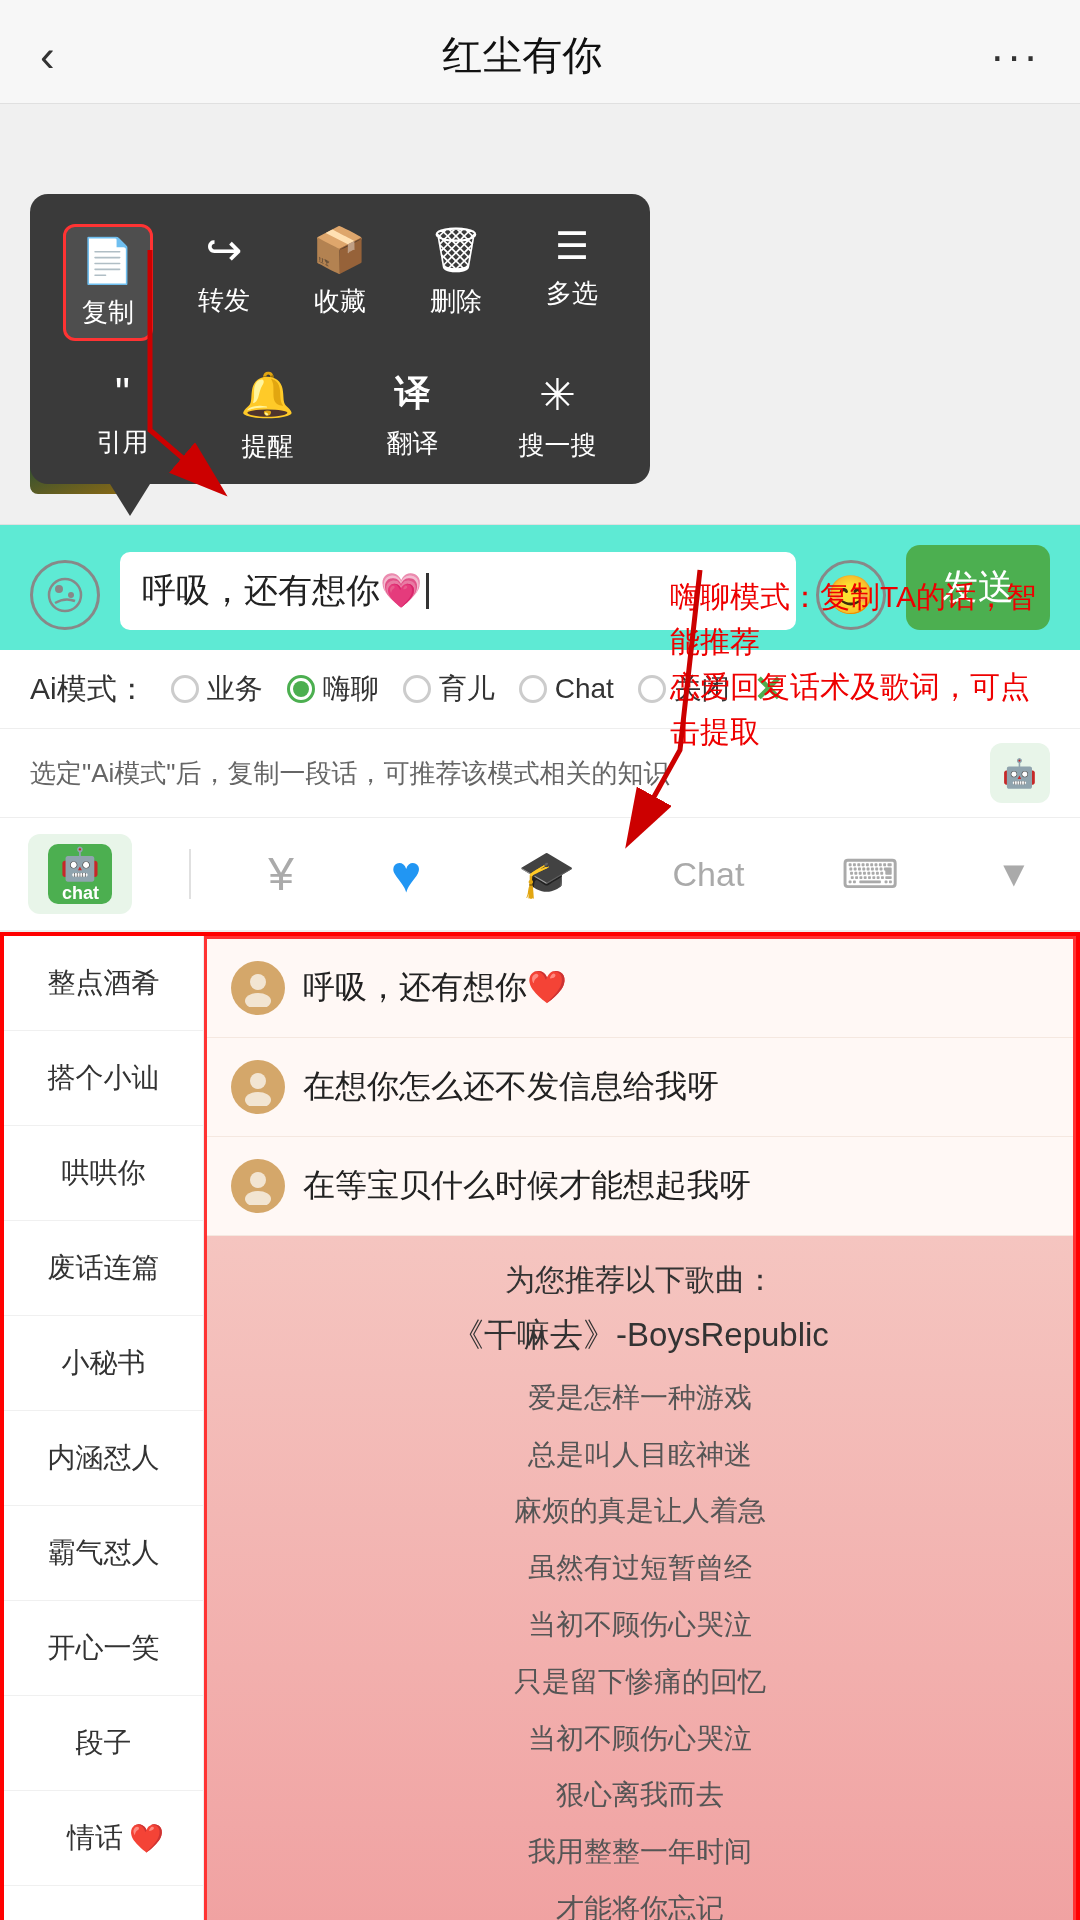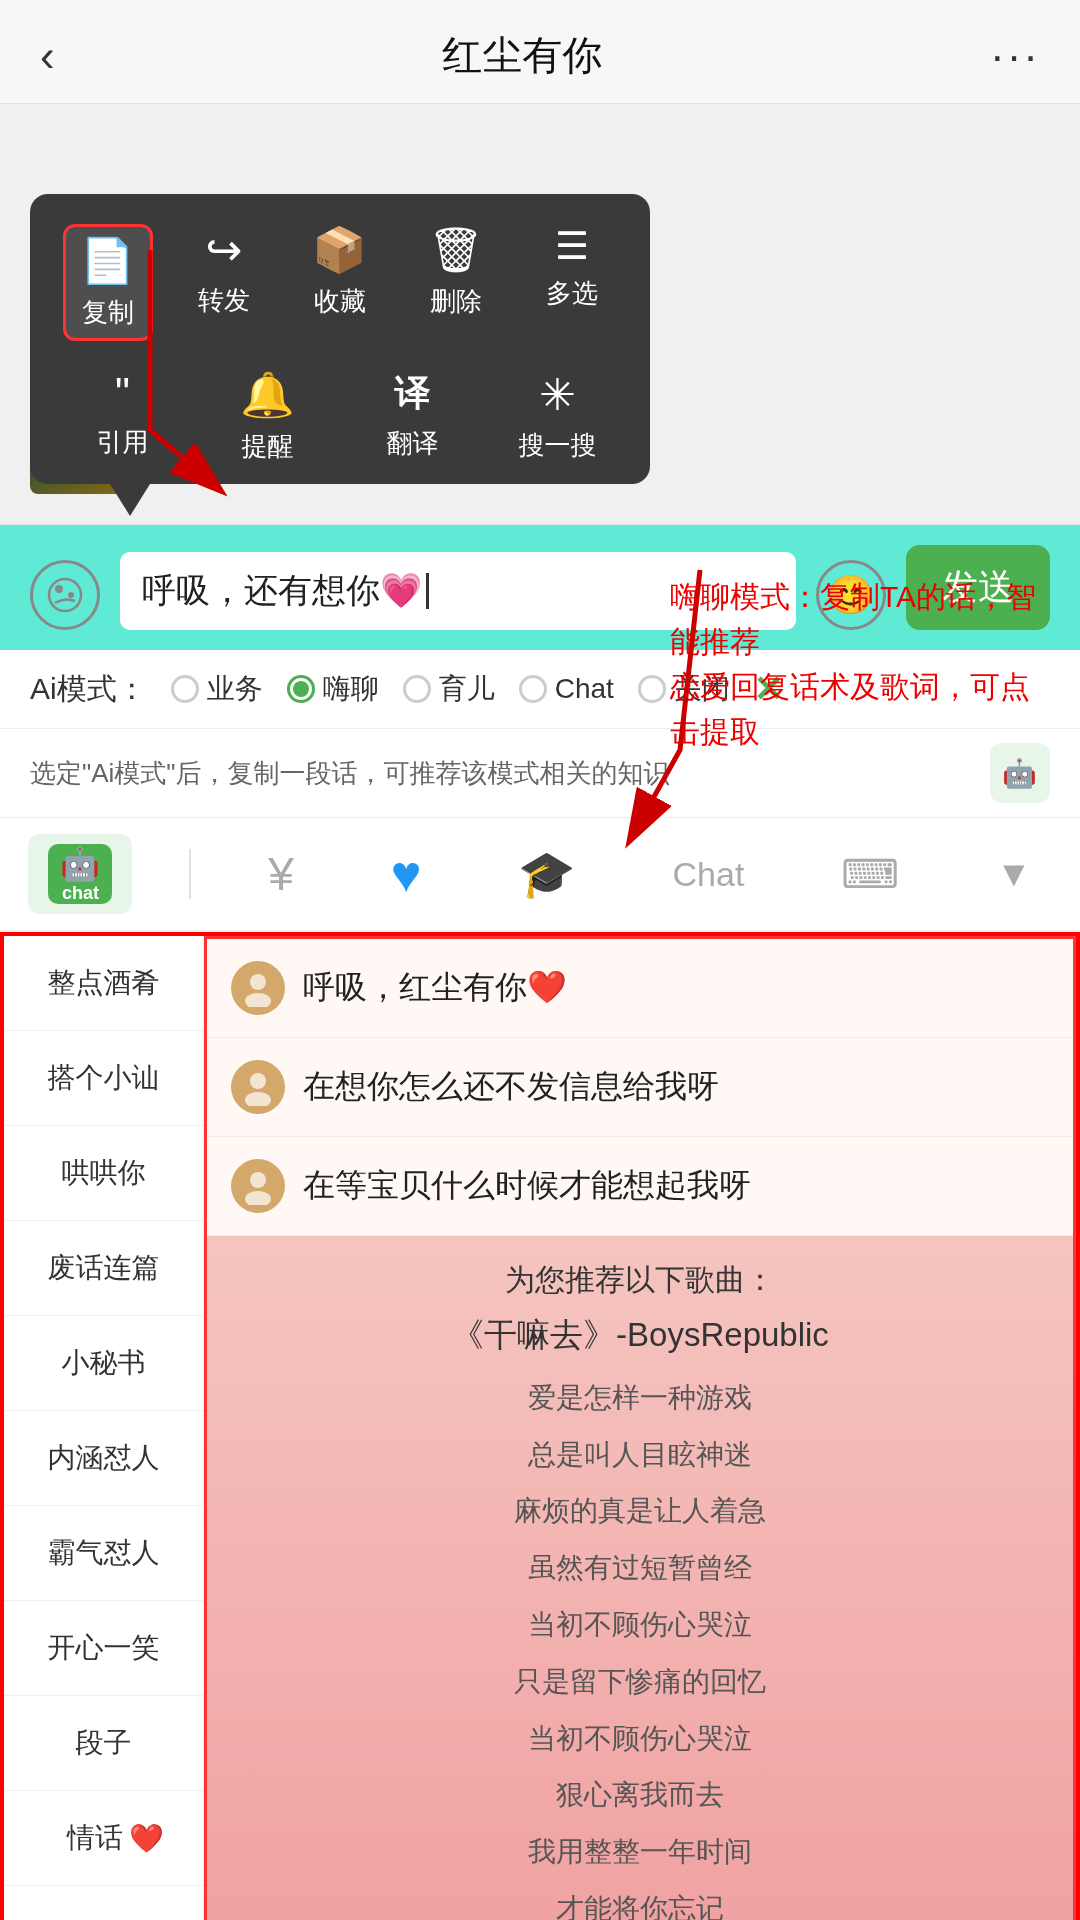--- a/index.html
+++ b/index.html
@@ -579,21 +579,21 @@
 
   <div class="right-panel">
 
     <div class="suggestion-item">
       <div class="suggestion-avatar">
         <svg width="38" height="38" viewBox="0 0 38 38">
           <circle cx="19" cy="13" r="8" fill="rgba(255,255,255,0.7)"></circle>
           <ellipse cx="19" cy="32" rx="13" ry="8" fill="rgba(255,255,255,0.7)"></ellipse>
         </svg>
       </div>
-      <span class="suggestion-text">呼吸，红尘有你❤️</span>
+      <span class="suggestion-text">呼吸，还有想你❤️</span>
     </div>
     <div class="suggestion-item">
       <div class="suggestion-avatar">
         <svg width="38" height="38" viewBox="0 0 38 38">
           <circle cx="19" cy="13" r="8" fill="rgba(255,255,255,0.7)"></circle>
           <ellipse cx="19" cy="32" rx="13" ry="8" fill="rgba(255,255,255,0.7)"></ellipse>
         </svg>
       </div>
       <span class="suggestion-text">在想你怎么还不发信息给我呀</span>
     </div>

